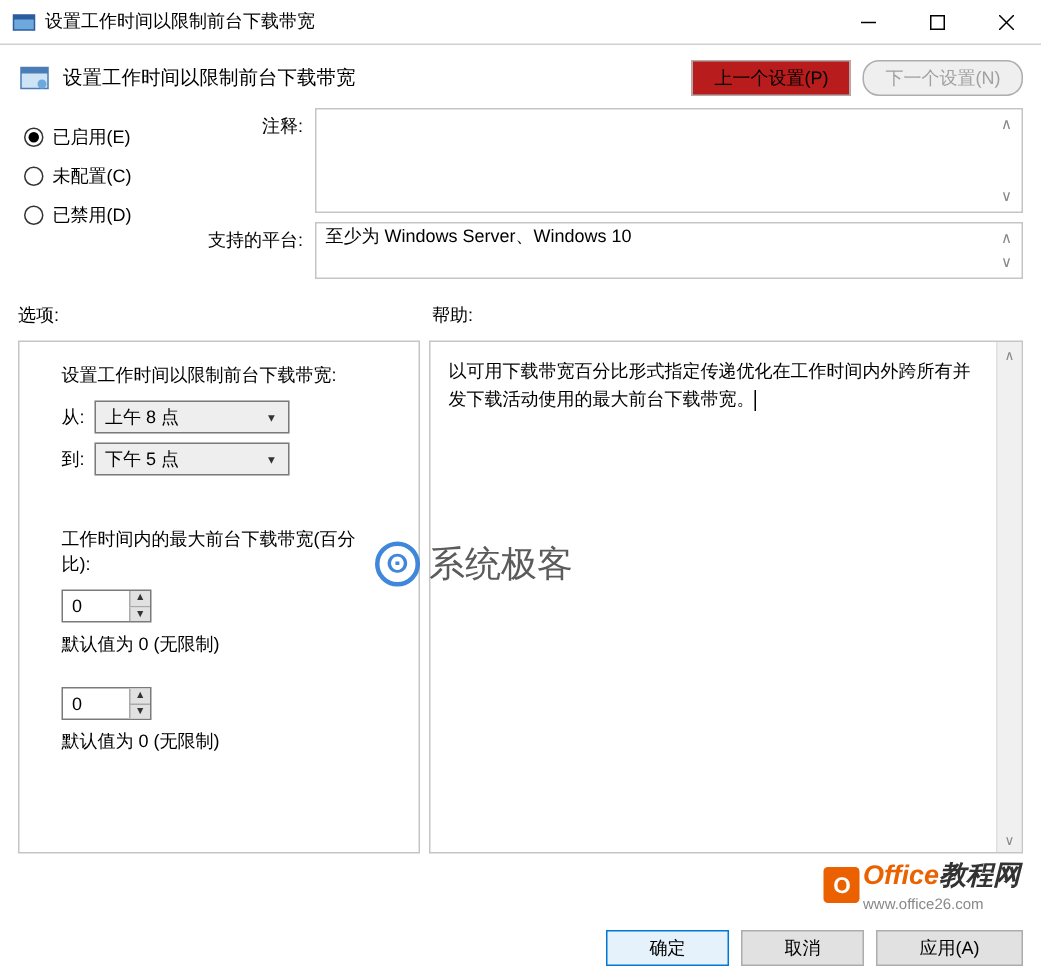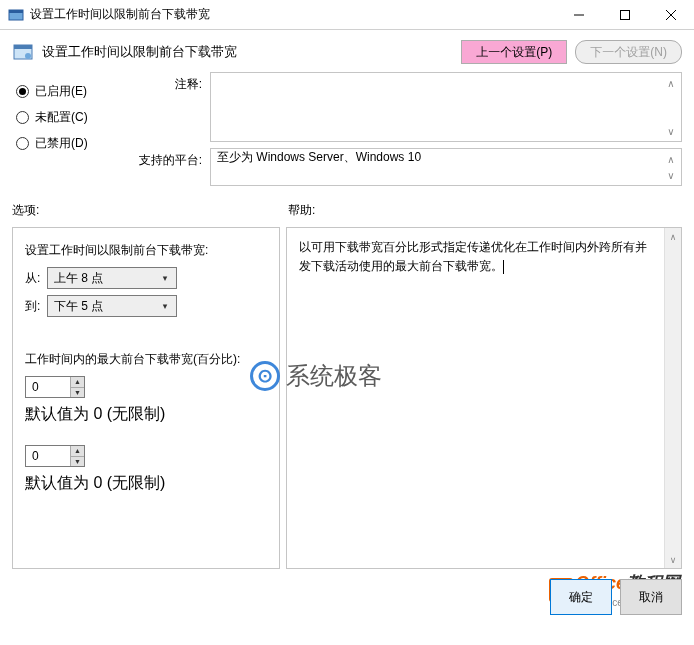--- a/index.html
+++ b/index.html
@@ -49,21 +49,21 @@
       display: inline-flex;
       align-items: center;
       justify-content: center;
     }
     .header-row .policy-title { font-size: 13px; }
     .header-row .spacer { flex: 1; }
     .nav-btn {
       height: 24px;
       padding: 0 14px;
       border: 1px solid #adadad;
-      background: #f9a8d4;
+      background: #b91c1c;
       cursor: pointer;
       font-size: 12px;
       display: flex;
       align-items: center;
     }
     .nav-btn.disabled {
       color: #a0a0a0;
       background: #efefef;
       border-radius: 11px;
     }
@@ -150,21 +150,21 @@
       padding: 8px 12px 0 12px;
       gap: 6px;
       height: 350px;
     }
     .panel {
       border: 1px solid #c5c5c5;
       background: #fff;
       overflow: hidden;
       position: relative;
     }
-    .panel.left { width: 268px; padding: 14px 12px; }
+    .panel.left { width: 268px; padding: 14px 28px; }
     .panel.right { flex: 1; padding: 10px 24px 10px 12px; }
     .panel-label {
       margin-bottom: 8px;
       font-size: 12px;
     }
     .time-row {
       display: flex;
       align-items: center;
       gap: 6px;
       margin-bottom: 6px;
@@ -218,21 +218,21 @@
       font-size: 7px;
       color: #333;
       cursor: pointer;
       background: #e1e1e1;
       border-left: 1px solid #aaa;
     }
     .numinput .spin div:first-child { border-bottom: 1px solid #aaa; }
     .hint {
       color: #000;
       margin-bottom: 20px;
-      font-size: 16px;
+      font-size: 12px;
     }
     .section-gap { height: 28px; }
     .watermark1 {
       position: absolute;
       left: 250px;
       top: 360px;
       display: flex;
       align-items: center;
       gap: 6px;
       font-size: 24px;
@@ -284,29 +284,30 @@
     .scrollbar .sb-track { flex: 1; }
     .footer {
       display: flex;
       justify-content: flex-end;
       align-items: center;
       gap: 8px;
       padding: 10px 12px;
       position: relative;
     }
     .footer .btn {
-      height: 36px;
-      padding: 0 18px;
+      height: 24px;
+      padding: 0 28px;
       border: 1px solid #adadad;
       background: #e1e1e1;
       cursor: pointer;
       font-size: 12px;
       display: flex;
       align-items: center;
       z-index: 2;
+      margin-top: 41px;
     }
     .footer .btn.primary {
       border: 1px solid #0078d7;
       background: #e5f1fb;
     }
     .watermark2 {
       position: absolute;
       right: 14px;
       top: 2px;
       display: flex;
@@ -476,13 +477,14 @@
 <div class="footer">
   <div class="watermark2">
     <span class="oicon">O</span>
     <span>
       <span class="otext"><span class="o">Office</span><span class="rest">教程网</span></span><br>
       <span class="sub">www.office26.com</span>
     </span>
   </div>
   <div class="btn primary">确定</div>
   <div class="btn">取消</div>
+  <div class="btn">应用(A)</div>
 </div>
 
 </body></html>

